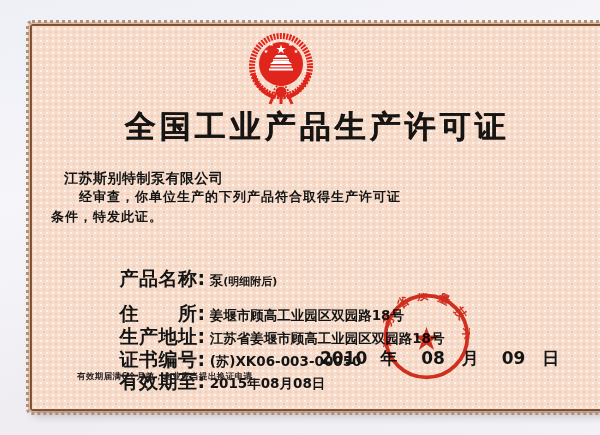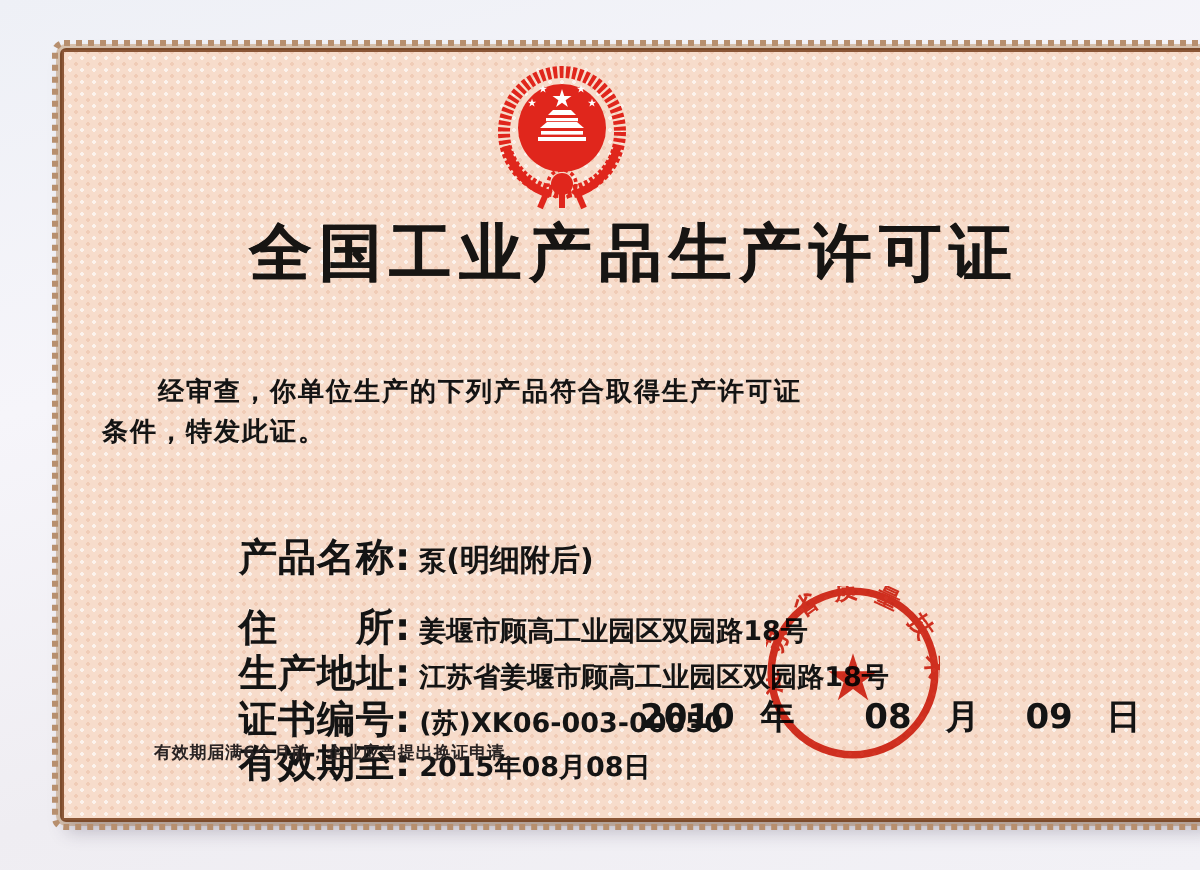--- a/index.html
+++ b/index.html
@@ -46,30 +46,30 @@
   }
   .company { position:absolute; left:32px; top:144px; font-size:14px; font-weight:bold; letter-spacing:.5px; }
   .statement {
     position:absolute; left:19px; right:20px; top:161px;
     font-size:13px; font-weight:bold; letter-spacing:1px; line-height:1.52;
     text-indent:28px;
   }
   .frow { position:absolute; left:57px; white-space:pre; }
   .frow .flabel { font-size:19px; font-weight:bold; letter-spacing:.5px; }
   .frow .fvalue { font-size:13.5px; font-weight:bold; margin-left:4px; }
-  .frow .fnote  { font-size:15px; font-weight:bold; }
+  .frow .fnote  { font-size:11px; font-weight:bold; }
   .row-0 { top:221px; }
   .row-1 { top:256px; }
   .row-2 { top:279px; }
   .row-3 { top:302px; }
   .row-4 { top:324px; }
   .footnote { position:absolute; left:45px; top:345px; font-size:8.5px; font-weight:600; letter-spacing:.4px; color:#2a2424; }
   .issue-date { position:absolute; left:288px; top:321px; font-size:17px; font-weight:bold; white-space:nowrap; }
   .issue-date span { display:inline-block; }
-  .d-yu { margin-left:7px; }  .d-m { margin-left:29px; }
+  .d-yu { margin-left:7px; }  .d-m { margin-left:18px; }
   .d-mu { margin-left:11px; } .d-d { margin-left:17px; } .d-du { margin-left:11px; }
   .seal { position:absolute; left:351px; top:267px; width:87px; height:87px; opacity:.9; mix-blend-mode:multiply; }
 </style>
 </head>
 <body>
 
 <div class="certificate">
   <div class="cert-inner">
 
     <svg class="emblem" viewBox="0 0 74 72">
@@ -92,20 +92,21 @@
         <polygon transform="translate(52,18.5) scale(0.22)" points="0,-10 2.25,-3.09 9.51,-3.09 3.63,1.18 5.88,8.09 0,3.82 -5.88,8.09 -3.63,1.18 -9.51,-3.09 -2.25,-3.09"></polygon>
         <path d="M30,24.5 L44,24.5 L41.5,22 L32.5,22 Z"></path>
         <rect x="29" y="26" width="16" height="1.6"></rect>
         <path d="M26,31 L48,31 L44.5,28 L29.5,28 Z"></path>
         <rect x="26.5" y="32.5" width="21" height="1.8"></rect>
         <rect x="25" y="35.5" width="24" height="2"></rect>
       </g>
     </svg>
 
     <div class="title">全国工业产品生产许可证</div>
+    <div class="company">江苏斯别特制泵有限公司</div>
 
     <div class="statement"><span>经审查，你单位生产的下列产品符合取得生产许可证</span><br><span>条件，特发此证。</span></div>
 
     <div class="frow row-0">
       <span class="flabel">产品名称:</span><span class="fvalue">泵</span><span class="fnote">(明细附后)</span>
     </div>
     <div class="frow row-1">
       <span class="flabel">住　　所:</span><span class="fvalue">姜堰市顾高工业园区双园路18号</span>
     </div>
     <div class="frow row-2">

